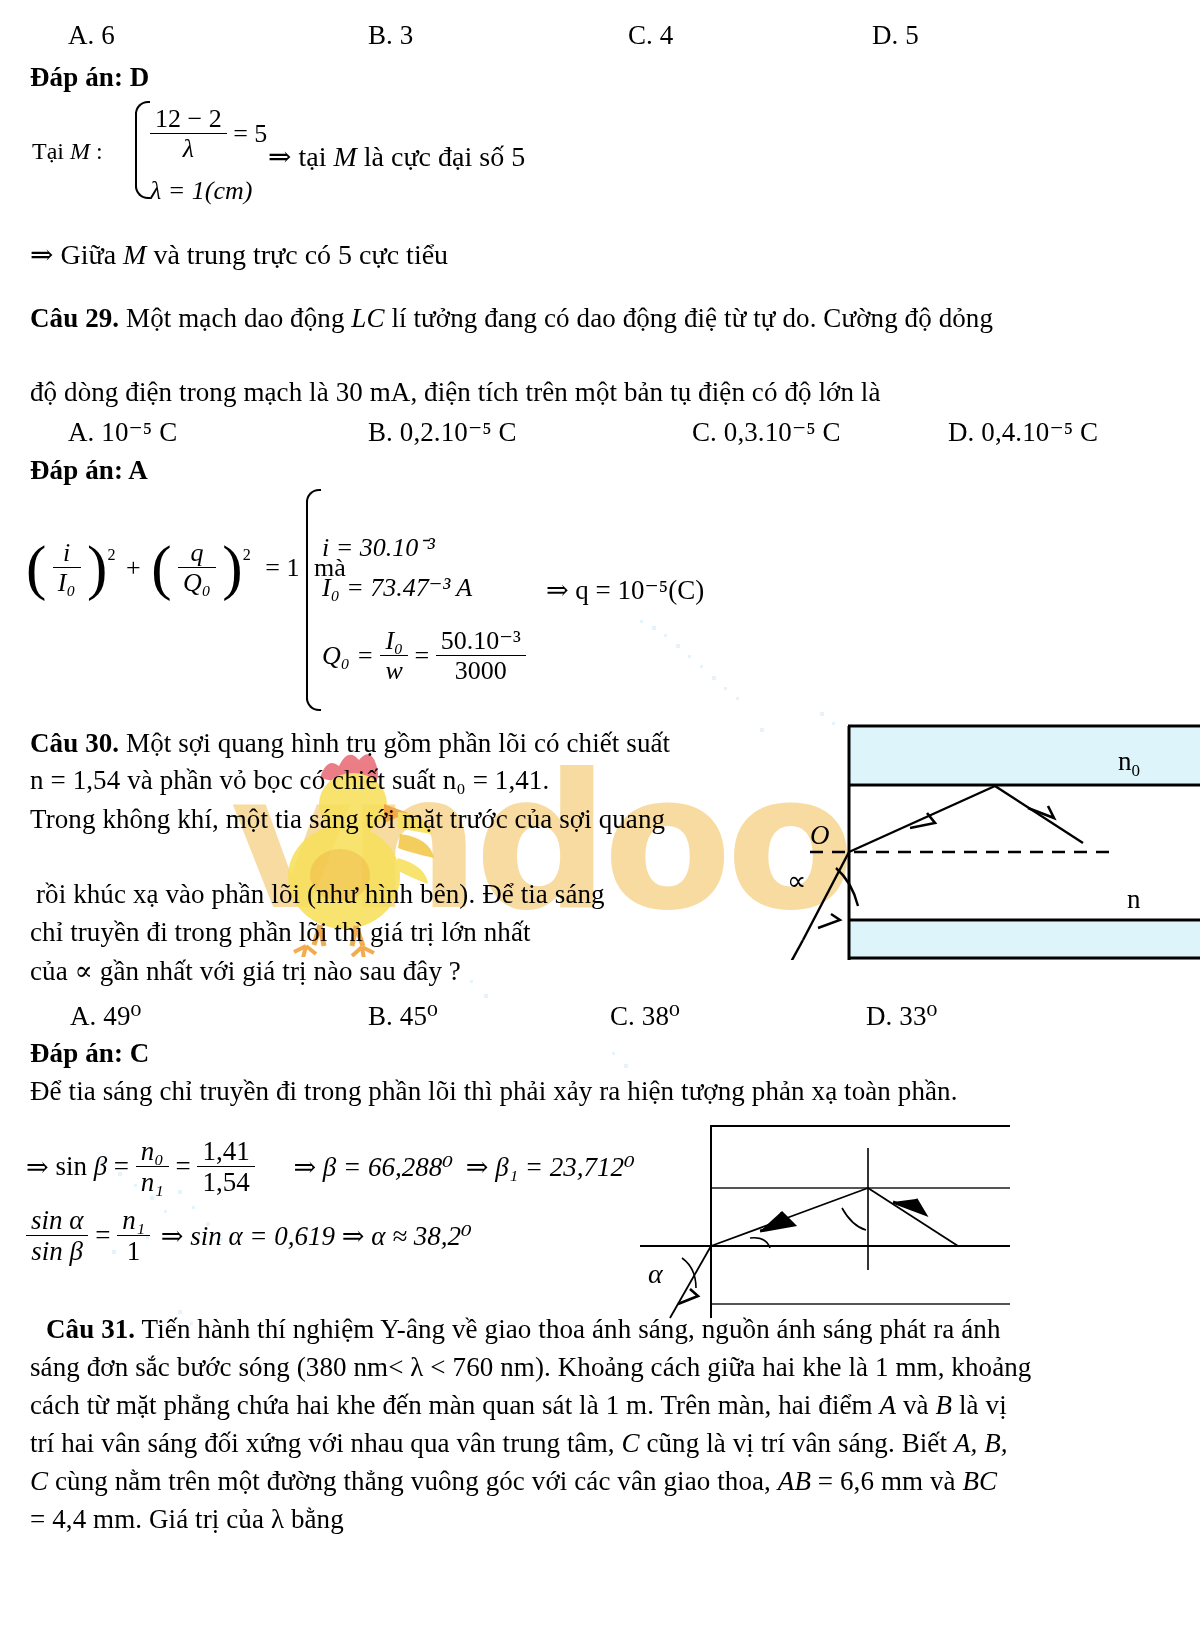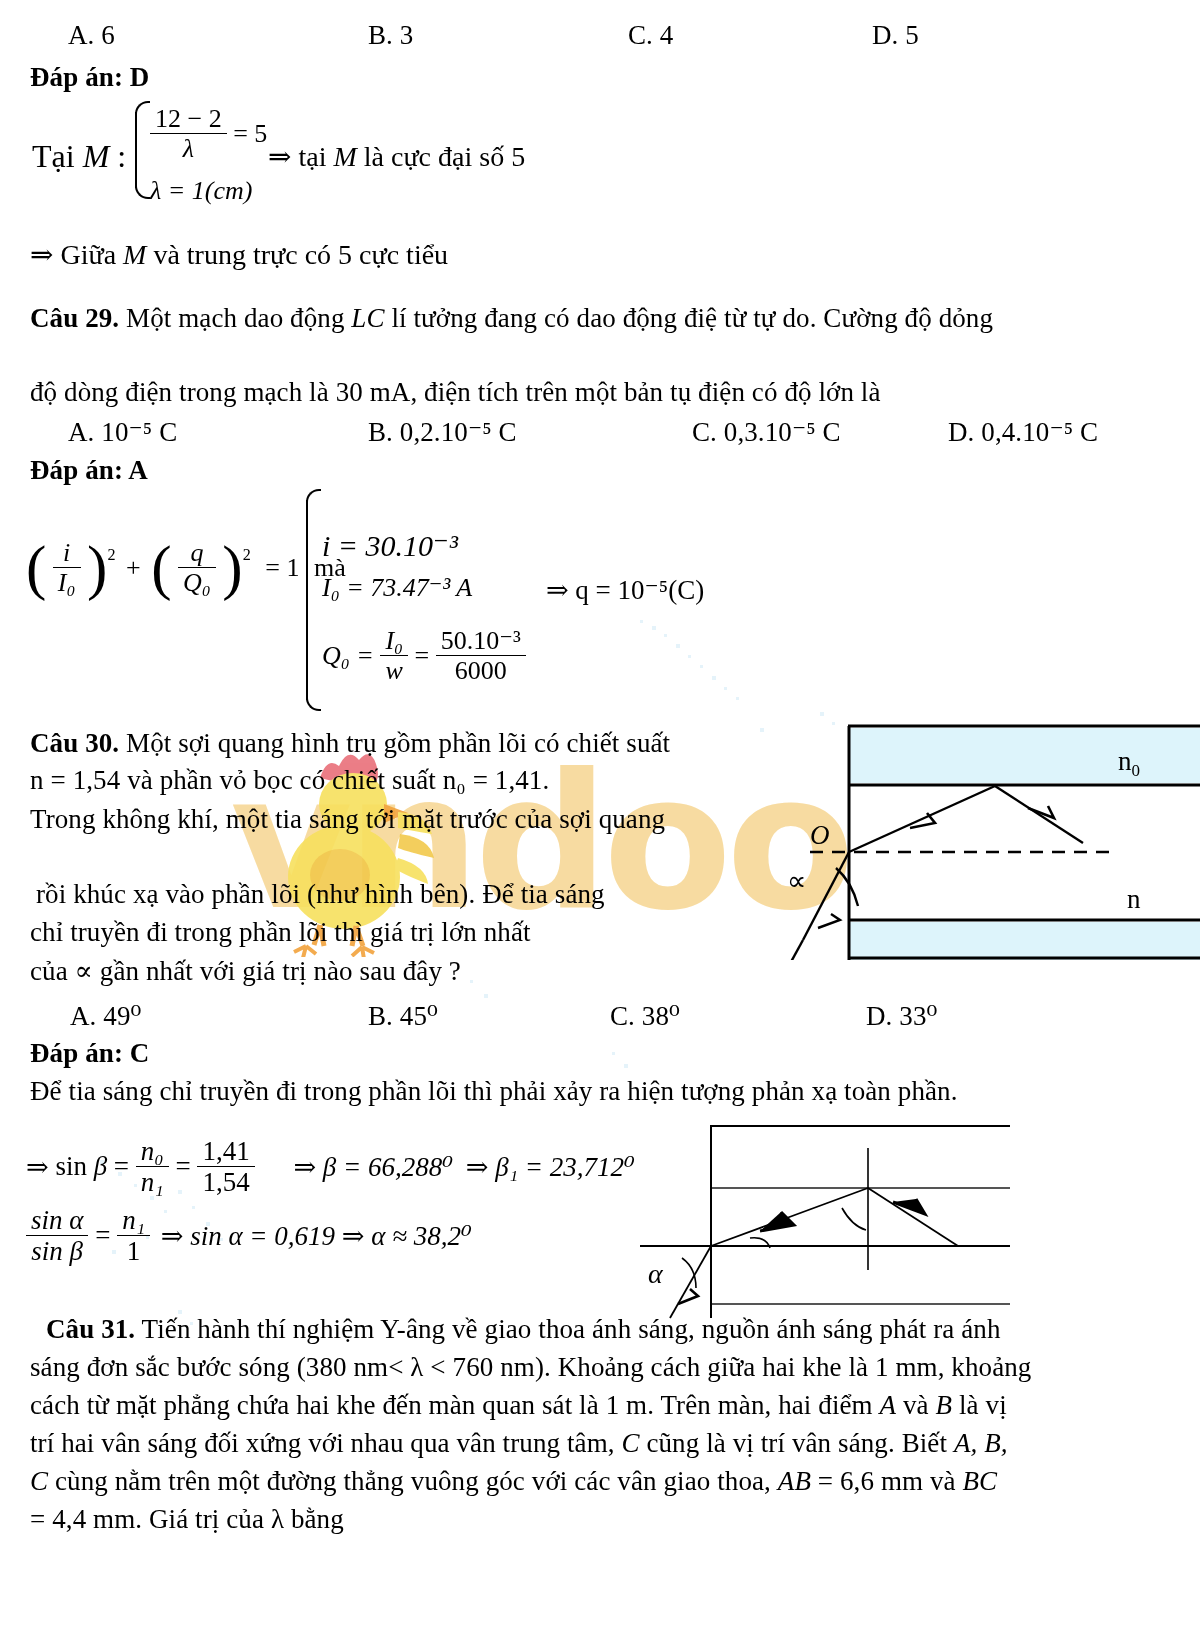--- a/index.html
+++ b/index.html
@@ -165,21 +165,21 @@
     </g>
   </svg>
 
   <div class="txt body-line" style="left:68px;top:20px;">A. 6</div>
   <div class="txt body-line" style="left:368px;top:20px;">B. 3</div>
   <div class="txt body-line" style="left:628px;top:20px;">C. 4</div>
   <div class="txt body-line" style="left:872px;top:20px;">D. 5</div>
 
   <div class="txt body-line bold" style="left:30px;top:62px;">Đáp án: D</div>
 
-  <div class="math" style="left:32px;top:138px;font-size:32px;">
+  <div class="math" style="left:32px;top:138px;font-size:24px;">
     <span>Tại</span>
     <span class="mi">M</span>
     <span>:</span>
   </div>
 
   <div class="cbrace" style="left:135px;top:112px;height:76px;"></div>
 
   <div class="math" style="left:150px;top:104px;font-size:26px;">
     <span class="frac">
       <span class="num">12 − 2</span>
@@ -233,33 +233,33 @@
       <span class="num mi">q</span>
       <span class="den mi">Q₀</span>
     </span>
     <span class="paren-big">)</span><sup style="vertical-align:14px;font-size:.62em;">2</sup>
     <span style="vertical-align:middle;padding-left:8px;">= 1</span>
     <span style="vertical-align:middle;padding-left:8px;">mà</span>
   </div>
 
   <div class="cbrace" style="left:306px;top:500px;height:200px;"></div>
 
-  <div class="math mi" style="left:322px;top:528px;font-size:30px;">i = 30.10⁻³</div>
+  <div class="math mi" style="left:322px;top:528px;font-size:26px;font-family:Liberation Serif, serif;">i = 30.10⁻³</div>
   <div class="math mi" style="left:322px;top:572px;font-size:26px;">I₀ = 73.47⁻³ A</div>
 
   <div class="math" style="left:322px;top:626px;font-size:26px;">
     <span class="mi" style="vertical-align:middle;">Q₀ =</span>
     <span class="frac">
       <span class="num mi">I₀</span>
       <span class="den mi">w</span>
     </span>
     <span style="vertical-align:middle;">=</span>
     <span class="frac">
       <span class="num">50.10⁻³</span>
-      <span class="den">6000</span>
+      <span class="den">3000</span>
     </span>
   </div>
 
   <div class="math" style="left:546px;top:574px;font-size:27px;">⇒ q = 10⁻⁵(C)</div>
 
   <div class="txt body-line" style="left:30px;top:728px;">
     <span class="bold">Câu 30.</span>
     <span>Một sợi quang hình trụ gồm phần lõi có chiết suất</span>
   </div>
   <div class="txt body-line" style="left:30px;top:765px;">n = 1,54 và phần vỏ bọc có chiết suất n₀ = 1,41.</div>

